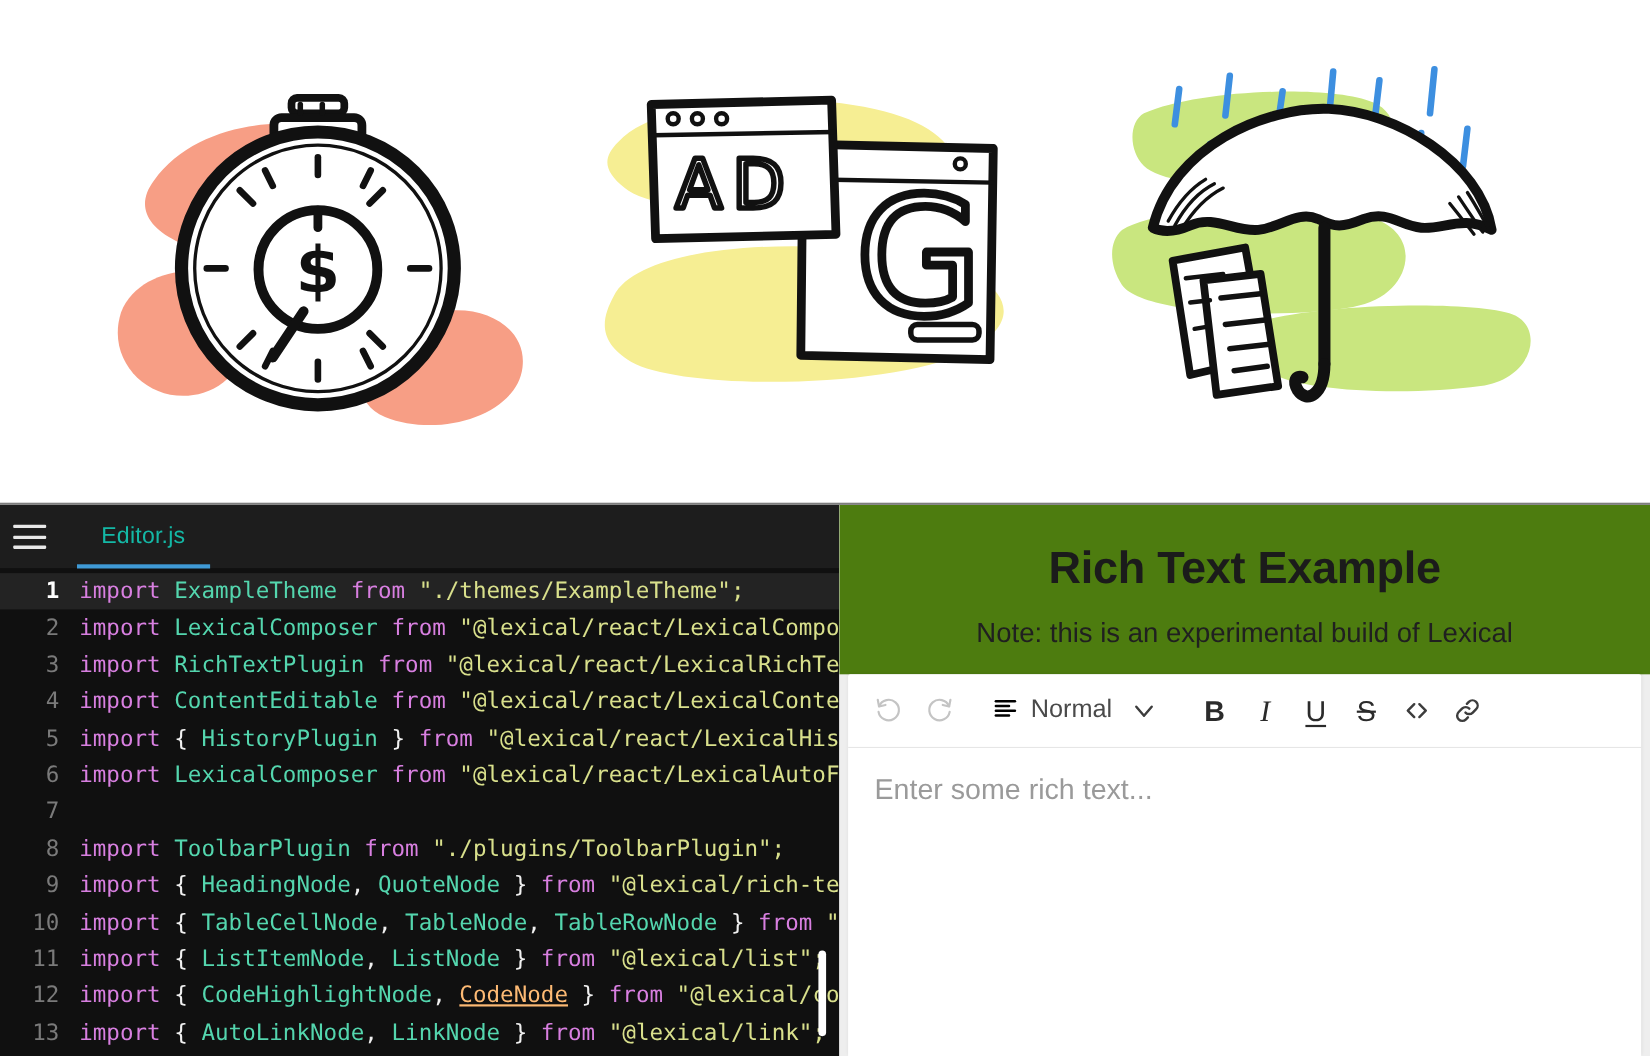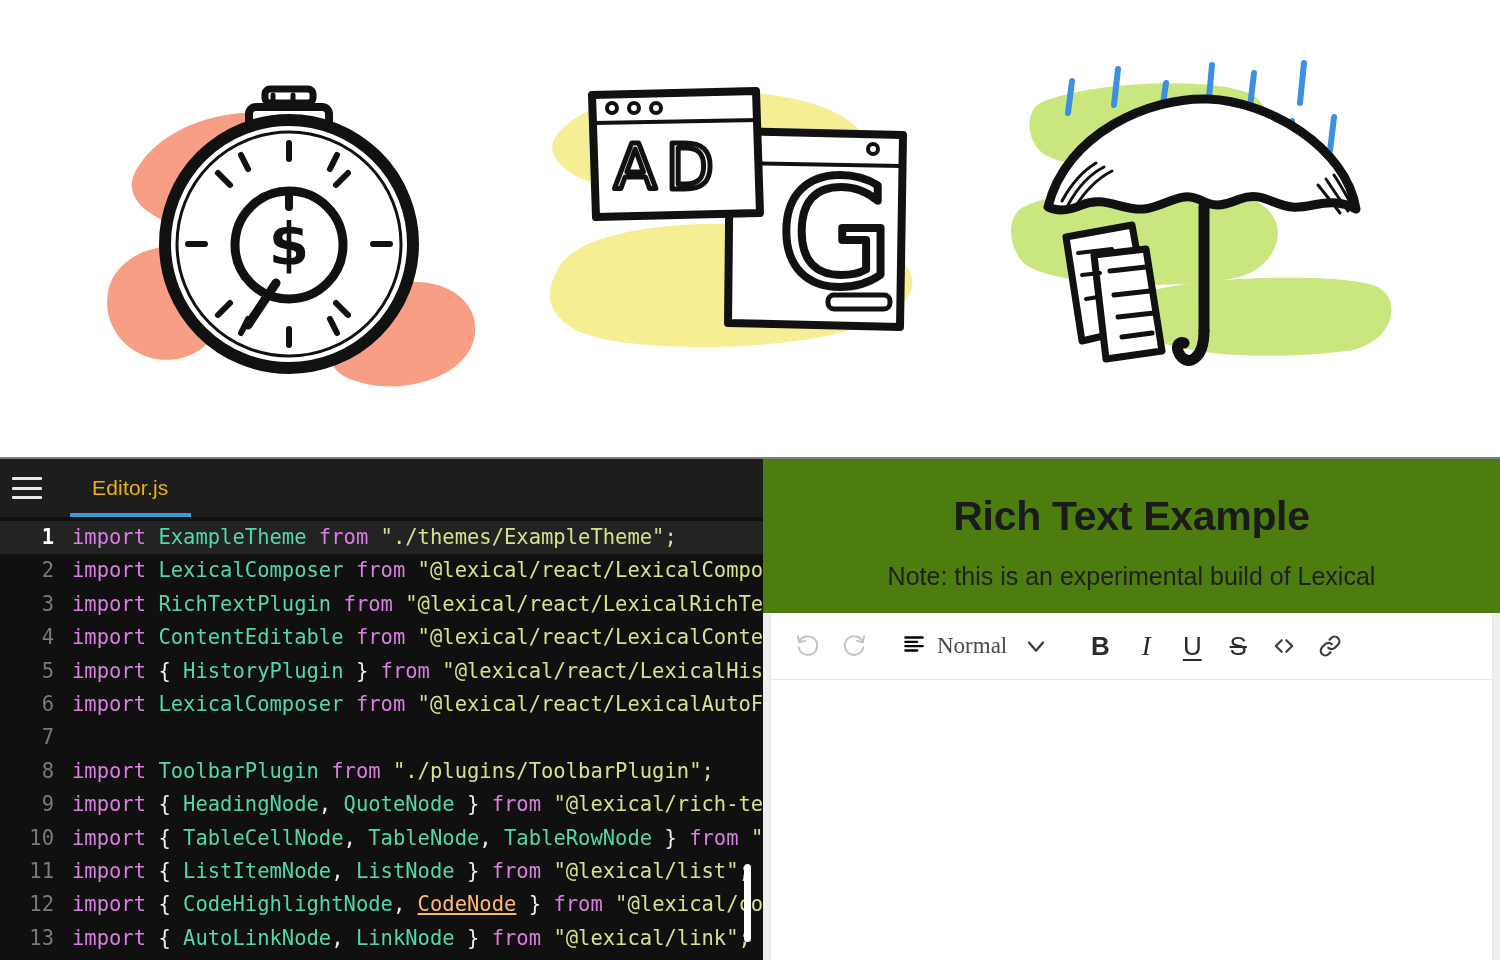--- a/index.html
+++ b/index.html
@@ -80,21 +80,21 @@
     height: 3px;
     width: 100%;
     background: #e8e8e8;
     border-radius: 1px;
   }
   .tabs-row { display: flex; align-items: stretch; height: 100%; }
   .code-tab {
     display: flex;
     align-items: center;
     padding: 0 22px;
-    color: #eab308;
+    color: #14b8a6;
     font-size: 21px;
     letter-spacing: 0.2px;
     cursor: pointer;
     position: relative;
     background: #1d1d1d;
   }
   .code-tab.active::after {
     content: "";
     position: absolute;
     left: 0; right: 0; bottom: 0;
@@ -204,26 +204,24 @@
     cursor: pointer;
     color: #3d3d3d;
     flex: 0 0 auto;
     padding: 0;
   }
   .tb-btn.disabled { color: #c4c4c4; cursor: default; }
   .tb-btn svg { display: block; }
   .tb-gap { width: 18px; flex: 0 0 18px; }
   .tb-block {
     display: flex;
-    align-items: center;
     gap: 10px;
     cursor: pointer;
     padding: 0 6px;
     flex: 0 0 auto;
-    font-family: Liberation Serif, serif;
   }
   .tb-block-label {
     font-size: 23px;
     color: #4a4a4a;
   }
   .tb-letter {
     font-size: 26px;
     color: #2b2b2b;
     line-height: 1;
   }
@@ -483,15 +481,18 @@
         <button class="tb-btn">
           <span>
             <svg width="28" height="28" viewBox="0 0 24 24" fill="none" stroke="currentColor" stroke-width="1.9" stroke-linecap="round" stroke-linejoin="round">
               <path d="M10.5 13.5 a4 4 0 0 0 5.7 0 l2.6 -2.6 a4 4 0 0 0 -5.7 -5.7 l-1.5 1.5"></path>
               <path d="M13.5 10.5 a4 4 0 0 0 -5.7 0 l-2.6 2.6 a4 4 0 0 0 5.7 5.7 l1.5 -1.5"></path>
             </svg>
           </span>
         </button>
       </div>
 
+      <div class="editor-content">
+        <div class="editor-placeholder">Enter some rich text...</div>
+      </div>
     </div>
   </div>
 </div>
 
 </body></html>

